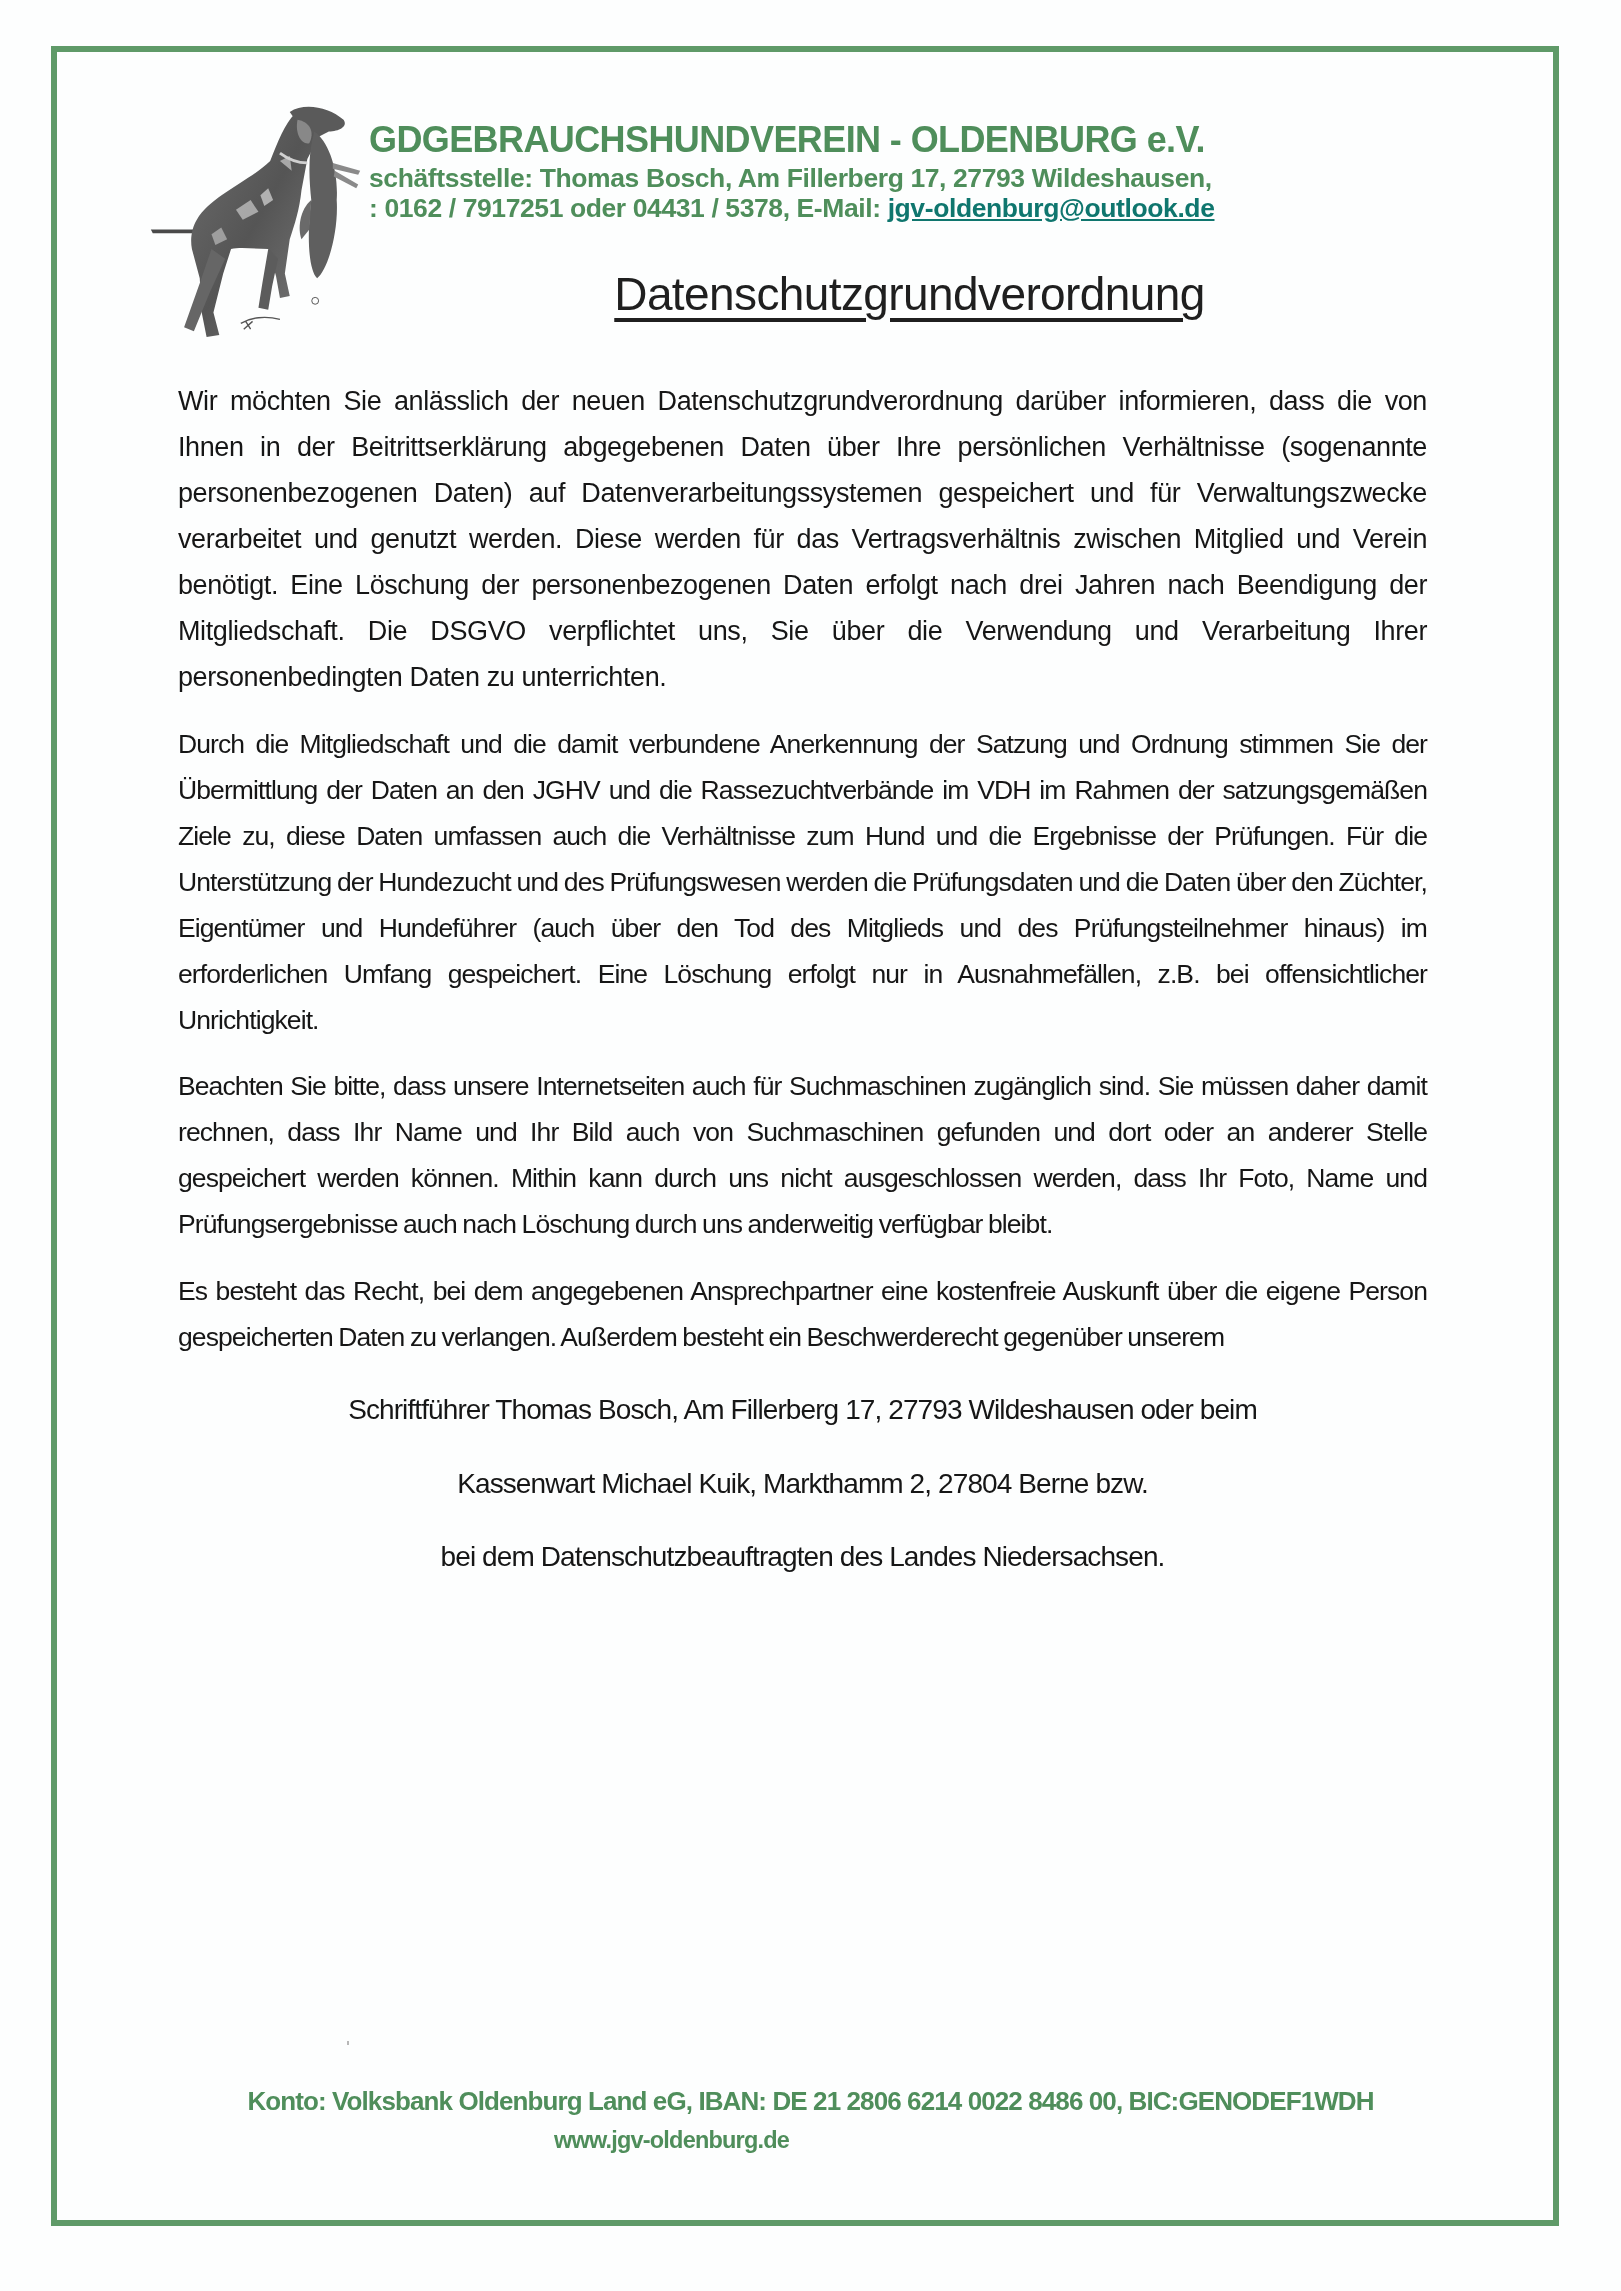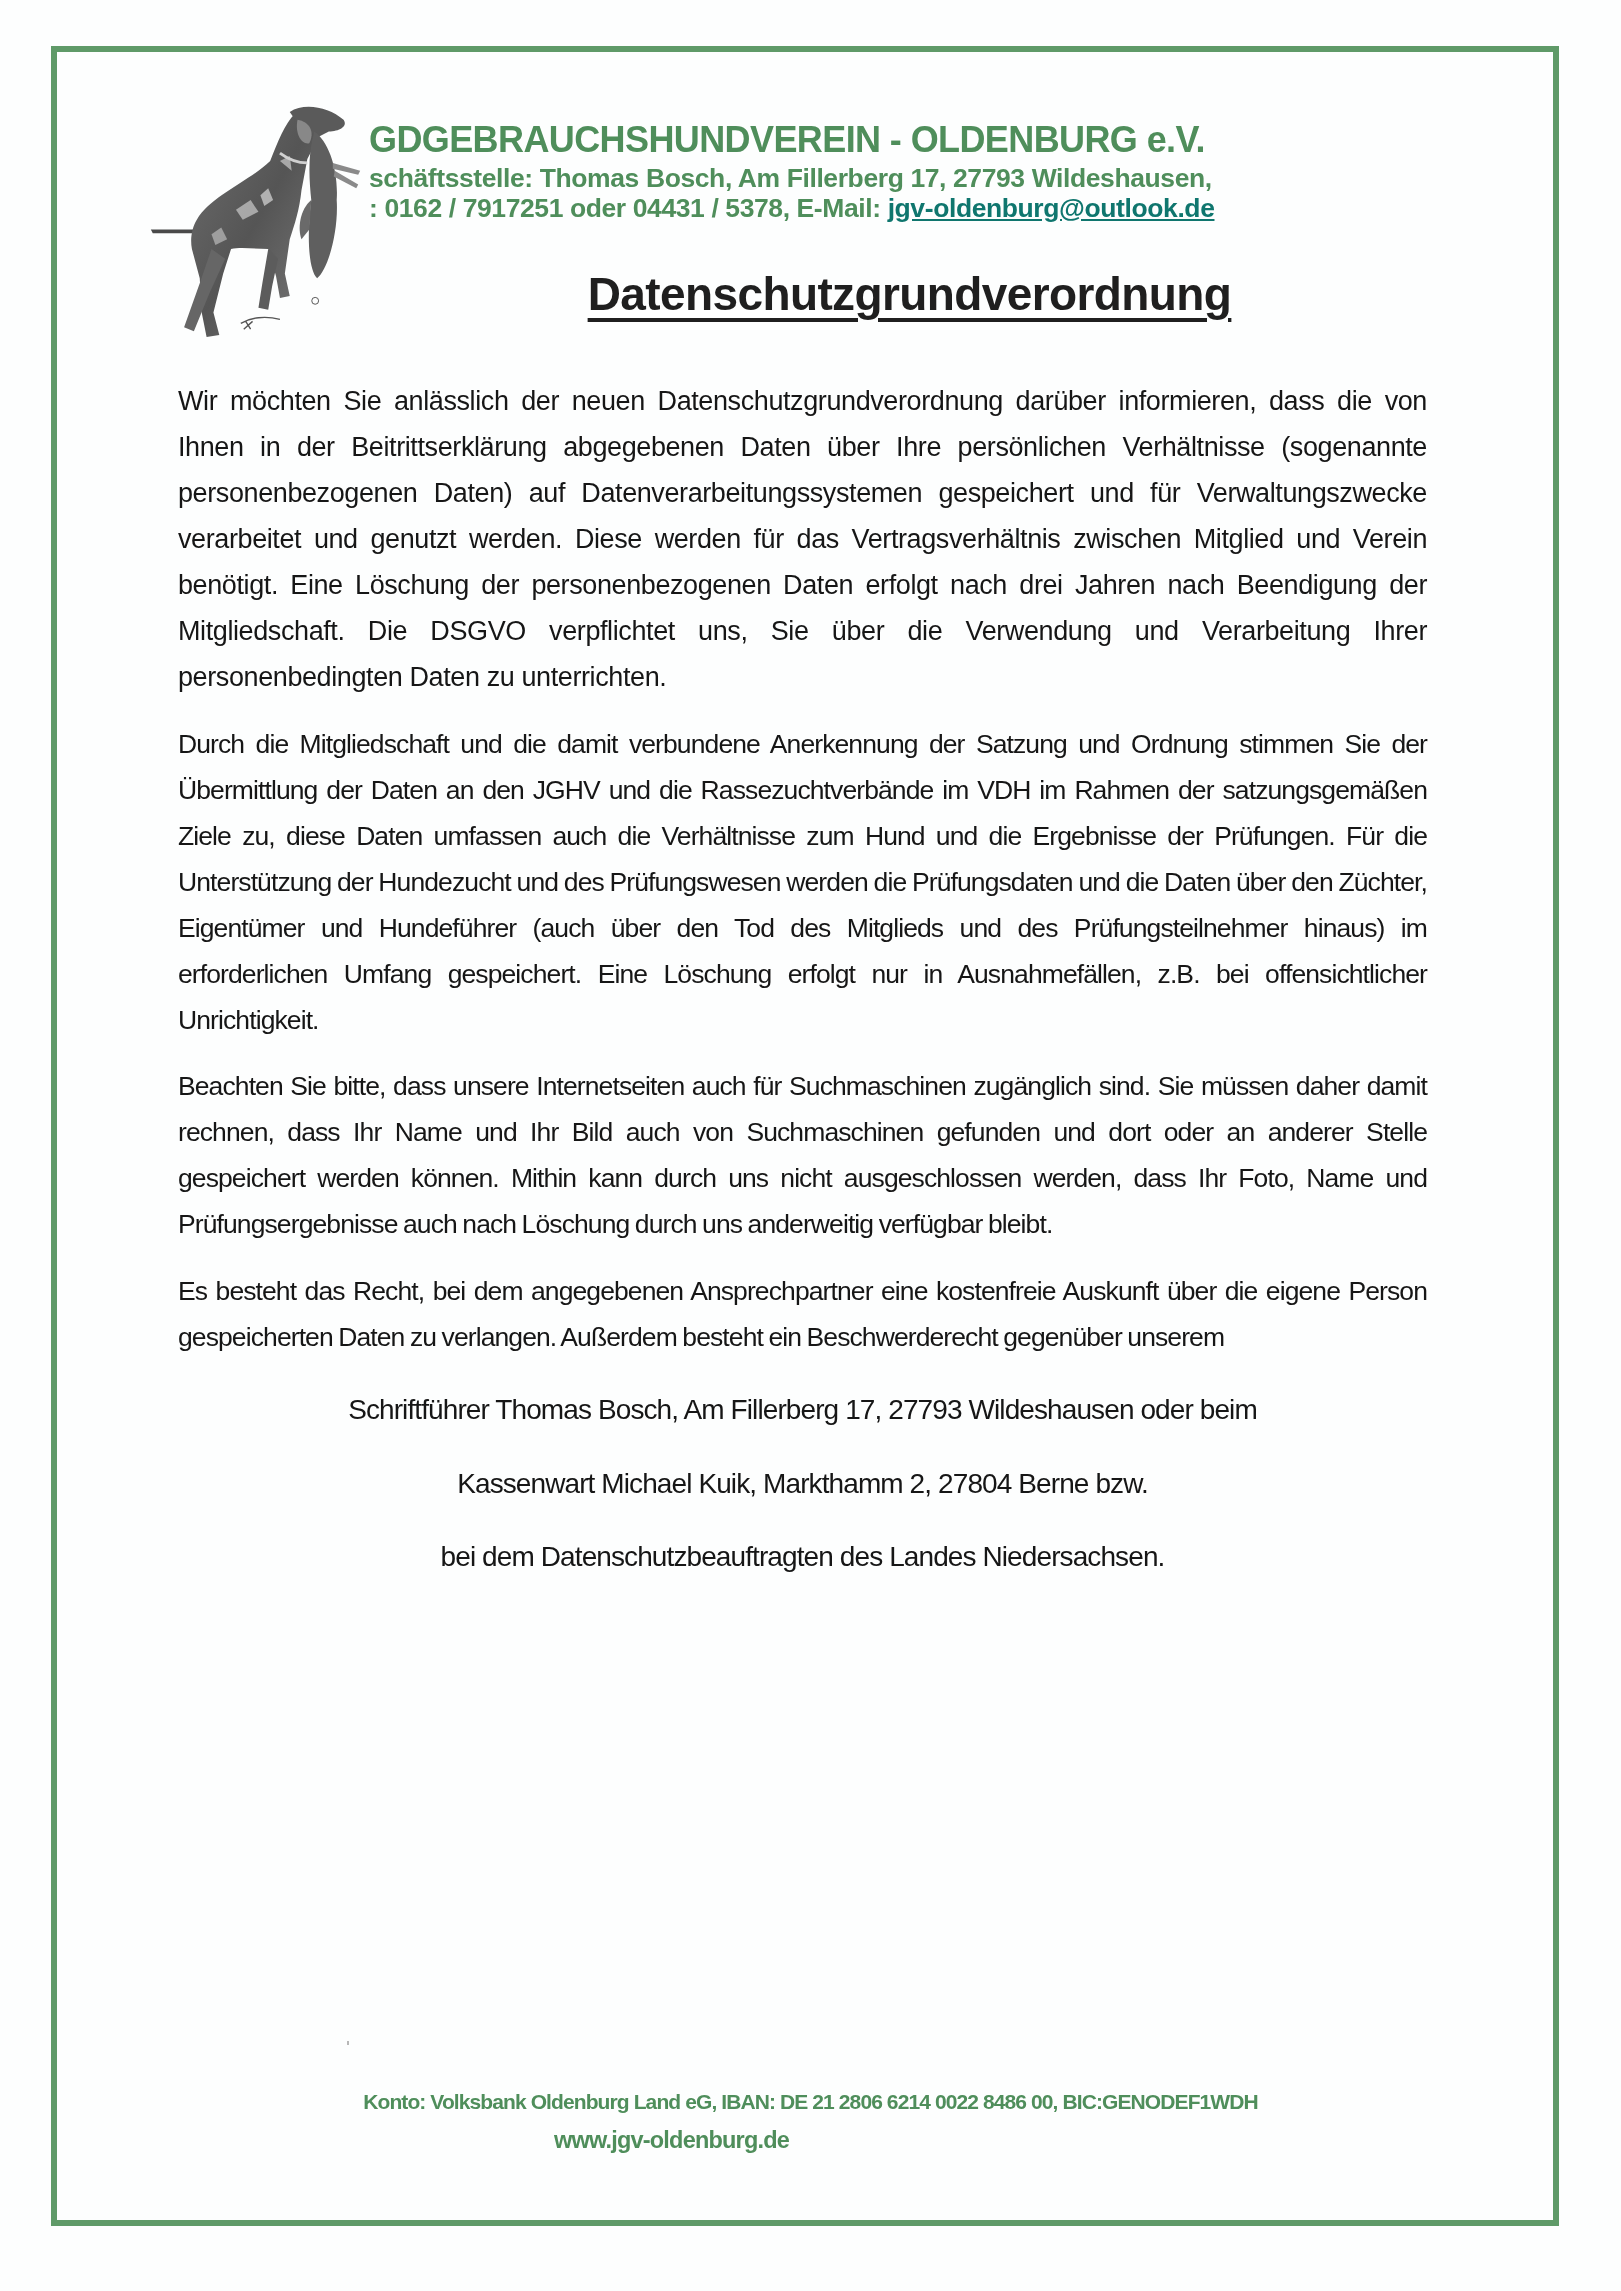--- a/index.html
+++ b/index.html
@@ -68,21 +68,21 @@
       text-decoration: underline;
     }
     .doc-title {
       position: absolute;
       left: 532px;
       top: 267px;
       width: 755px;
       text-align: center;
       font-size: 46px;
       line-height: 55px;
-      font-weight: bold;
+      font-weight: normal;
       color: #1f1f1f;
       letter-spacing: -0.6px;
       white-space: nowrap;
       text-decoration: underline;
       text-decoration-thickness: 3.9px;
       text-underline-offset: 7.8px;
     }
     .body {
       position: absolute;
       left: 178px;
@@ -108,21 +108,21 @@
       text-align: center;
       font-size: 28px;
       letter-spacing: -0.9px;
     }
     .footer-bank {
       position: absolute;
       left: 0;
       width: 1621px;
       top: 2086px;
       text-align: center;
-      font-size: 21px;
+      font-size: 26px;
       line-height: 31px;
       font-weight: bold;
       color: #4f8e5b;
       letter-spacing: -0.9px;
       white-space: nowrap;
     }
     .footer-web {
       position: absolute;
       left: 0;
       width: 1343px;

